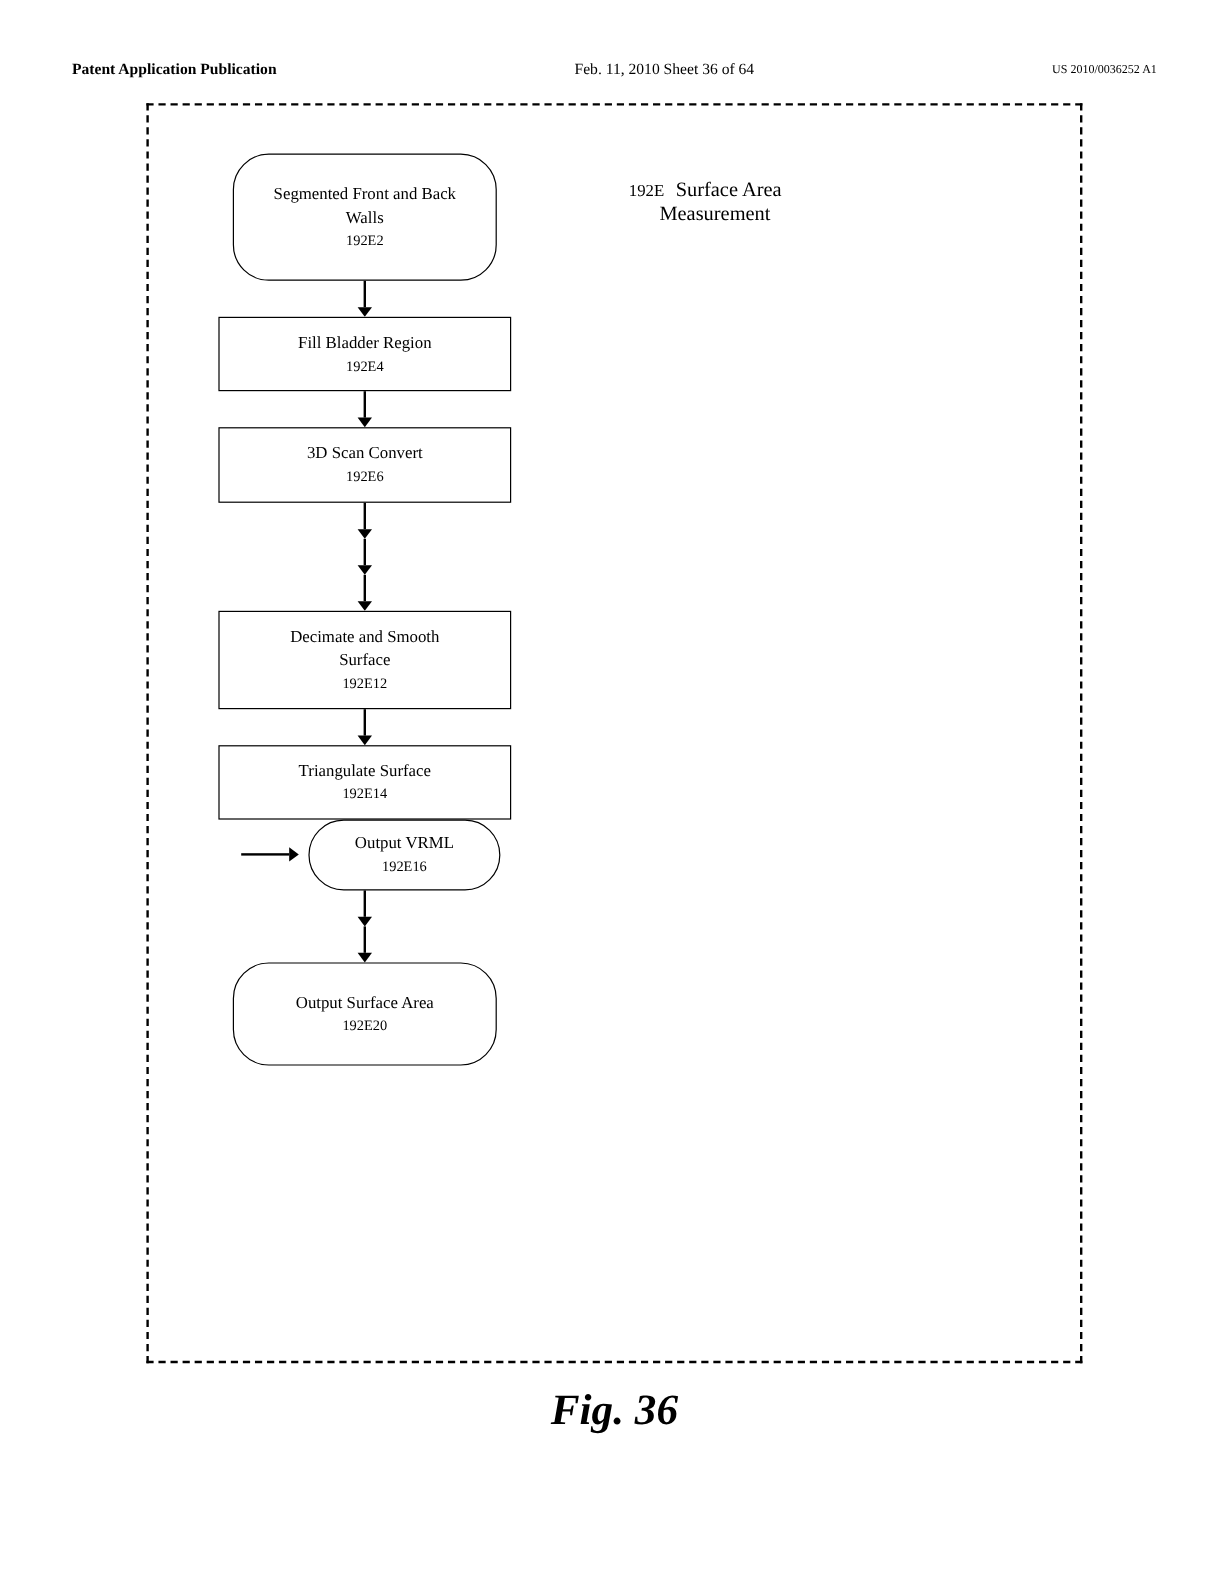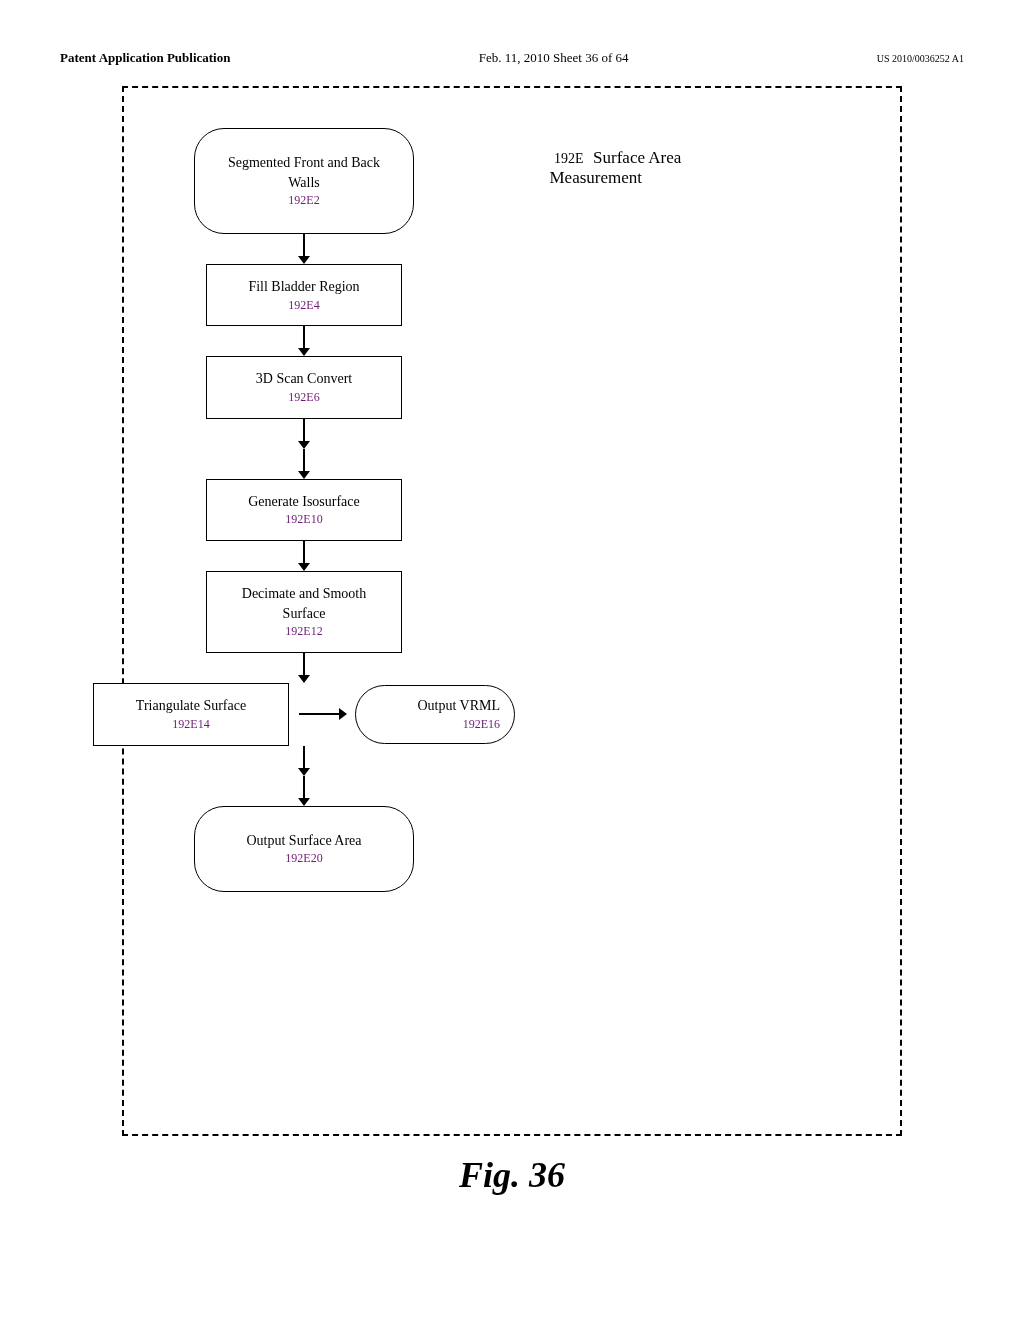--- a/index.html
+++ b/index.html
@@ -77,21 +77,21 @@
       line-height: 1.4;
       background: #fff;
     }
 
     
     .box-rect {
       border: 1.5px solid #000;
       border-radius: 0;
       padding: 12px 20px;
       text-align: center;
-      width: 196px;
+      width: 244px;
       font-size: 14px;
       line-height: 1.4;
       background: #fff;
     }
 
     
     .arrow-down {
       display: flex;
       flex-direction: column;
       align-items: center;
@@ -122,34 +122,35 @@
       width: 0;
       height: 0;
       border-top: 6px solid transparent;
       border-bottom: 6px solid transparent;
       border-left: 8px solid #000;
     }
 
     
     .row-with-side {
       display: flex;
+      flex-direction: column;
       align-items: center;
       position: relative;
     }
 
     .side-box-wrapper {
       display: flex;
       align-items: center;
       margin-left: 10px;
     }
 
     
     .ref-label {
       font-size: 12px;
-      color: #701a75;
+      color: #000000;
     }
 
     
     .surface-area-block {
       margin-left: 30px;
       margin-top: 20px;
       font-size: 14px;
     }
 
     
@@ -203,24 +204,20 @@
         <div class="arrow-line"></div>
         <div class="arrow-head-down"></div>
       </div>
 
 
       <div class="arrow-down">
         <div class="arrow-line"></div>
         <div class="arrow-head-down"></div>
       </div>
 
-      <div class="box-rect">
-        <div>Generate Isosurface</div>
-        <div class="ref-label">192E10</div>
-      </div>
 
       <div class="arrow-down">
         <div class="arrow-line"></div>
         <div class="arrow-head-down"></div>
       </div>
 
       <div class="box-rect">
         <div>Decimate and Smooth<br>Surface</div>
         <div class="ref-label">192E12</div>
       </div>
@@ -232,21 +229,21 @@
 
       <div class="row-with-side">
         <div class="box-rect">
           <div>Triangulate Surface</div>
           <div class="ref-label">192E14</div>
         </div>
         <div class="side-box-wrapper">
           <div class="arrow-h-line"></div>
           <div class="arrow-head-right"></div>
           <div style="margin-left:8px;">
-            <div class="box-rounded" style="width:160px; padding:10px 14px;text-align:right;">
+            <div class="box-rounded" style="width:160px; padding:10px 14px;">
               <div>Output VRML</div>
               <div class="ref-label">192E16</div>
             </div>
           </div>
         </div>
       </div>
 
       <div class="arrow-down">
         <div class="arrow-line"></div>
         <div class="arrow-head-down"></div>
@@ -260,21 +257,21 @@
 
       <div class="box-rounded">
         <div>Output Surface Area</div>
         <div class="ref-label">192E20</div>
       </div>
 
     </div>
 
     <div class="right-side">
       <div class="surface-area-block">
-        <span style="font-size:14px; font-weight:normal;margin-left:30px;">192E</span>
+        <span style="font-size:14px; font-weight:normal;">192E</span>
         <span style="font-size:17px; margin-left:6px;">Surface Area<br>&nbsp;&nbsp;&nbsp;&nbsp;&nbsp;&nbsp;Measurement</span>
       </div>
     </div>
 
   </div>
 
   <div class="fig-caption">Fig. 36</div>
 
 </div>
 

